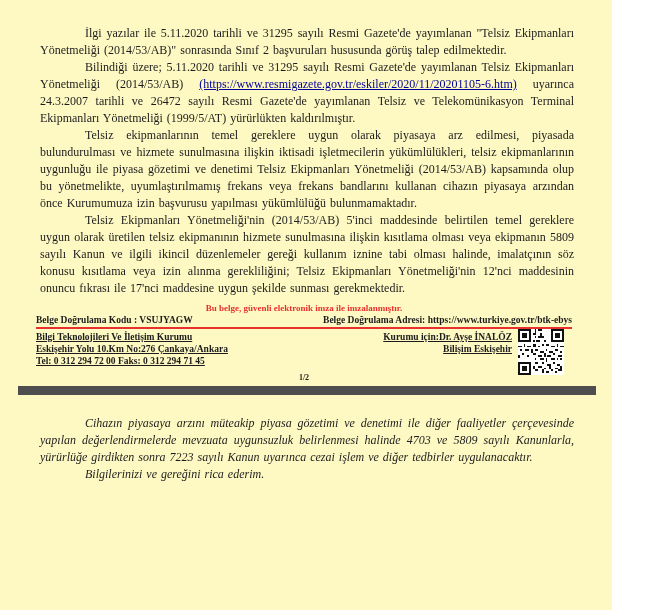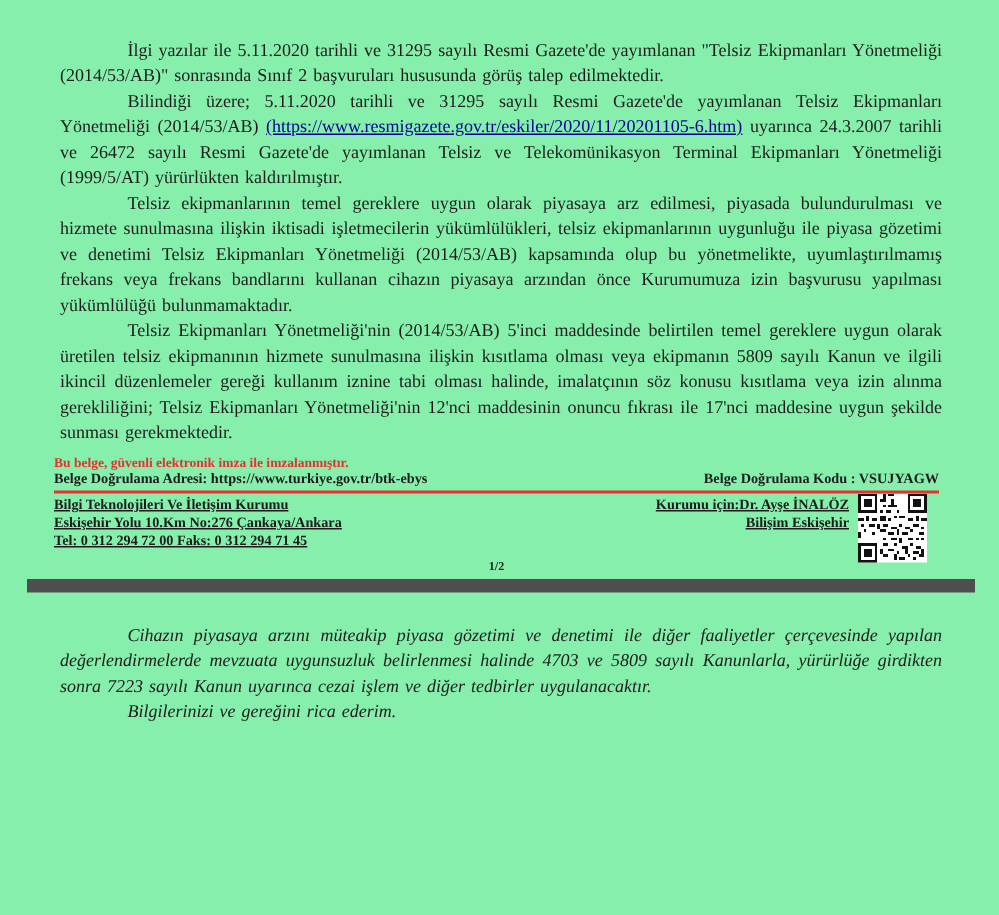--- a/index.html
+++ b/index.html
@@ -3,29 +3,29 @@
 <meta charset="utf-8">
 <style>
   :root{
     --red:#e8312e;
     --link:#000099;
     --bar:#4e4e4e;
     --ink:#1c1c1c;
   }
   html,body{margin:0;padding:0;background:#ffffff;}
   .page{
-    width:666px;height:610px;background:#86efac;position:relative;overflow:hidden;
+    width:612px;height:610px;background:#fef9c3;position:relative;overflow:hidden;
     font-family:"Liberation Serif", serif;color:var(--ink);
   }
   .body-text{margin:0 38px 0 40px;font-size:12px;line-height:17px;text-align:justify;}
   .body-text p{margin:0;text-indent:45px;word-spacing:1px;}
   .page1-text{padding-top:25px;}
   a.doc-link{color:var(--link);text-decoration:underline;cursor:pointer;}
   .footer{margin:6px 40px 0 36px;font-weight:bold;}
-  .esign{ color:var(--red);font-size:9px;line-height:11px;}
+  .esign{ text-align:center;color:var(--red);font-size:9px;line-height:11px;}
   .verify-row{display:flex;justify-content:space-between;font-size:9.5px;line-height:12px;margin-top:0;}
   .red-line{border-bottom:2px solid var(--red);margin-top:1px;}
   .info-row{display:flex;justify-content:space-between;font-size:9.5px;line-height:12px;margin-top:2px;position:relative;text-decoration:underline;}
   .right-block{text-align:right;padding-right:60px;}
   .qr{position:absolute;top:-2px;right:8px;width:46px;height:46px;}
   .page-num{text-align:center;font-size:8px;line-height:10px;margin-top:6px;font-weight:bold;}
   .separator{height:9px;background:var(--bar);margin:3px 16px 0 18px;}
   .page2-text{margin-top:20px;font-style:italic;}
   .signature{margin:32px 22px 0 auto;width:280px;text-align:center;font-size:12px;line-height:19px;}
 </style>
@@ -37,22 +37,22 @@
   <div class="body-text page1-text">
     <p>İlgi yazılar ile 5.11.2020 tarihli ve 31295 sayılı Resmi Gazete'de yayımlanan "Telsiz Ekipmanları Yönetmeliği (2014/53/AB)" sonrasında Sınıf 2 başvuruları hususunda görüş talep edilmektedir.</p>
     <p><span>Bilindiği üzere; 5.11.2020 tarihli ve 31295 sayılı Resmi Gazete'de yayımlanan Telsiz Ekipmanları Yönetmeliği (2014/53/AB) </span><a class="doc-link">(https://www.resmigazete.gov.tr/eskiler/2020/11/20201105-6.htm)</a><span> uyarınca 24.3.2007 tarihli ve 26472 sayılı Resmi Gazete'de yayımlanan Telsiz ve Telekomünikasyon Terminal Ekipmanları Yönetmeliği (1999/5/AT) yürürlükten kaldırılmıştır.</span></p>
     <p>Telsiz ekipmanlarının temel gereklere uygun olarak piyasaya arz edilmesi, piyasada bulundurulması ve hizmete sunulmasına ilişkin iktisadi işletmecilerin yükümlülükleri, telsiz ekipmanlarının uygunluğu ile piyasa gözetimi ve denetimi Telsiz Ekipmanları Yönetmeliği (2014/53/AB) kapsamında olup bu yönetmelikte, uyumlaştırılmamış frekans veya frekans bandlarını kullanan cihazın piyasaya arzından önce Kurumumuza izin başvurusu yapılması yükümlülüğü bulunmamaktadır.</p>
     <p>Telsiz Ekipmanları Yönetmeliği'nin (2014/53/AB) 5'inci maddesinde belirtilen temel gereklere uygun olarak üretilen telsiz ekipmanının hizmete sunulmasına ilişkin kısıtlama olması veya ekipmanın 5809 sayılı Kanun ve ilgili ikincil düzenlemeler gereği kullanım iznine tabi olması halinde, imalatçının söz konusu kısıtlama veya izin alınma gerekliliğini; Telsiz Ekipmanları Yönetmeliği'nin 12'nci maddesinin onuncu fıkrası ile 17'nci maddesine uygun şekilde sunması gerekmektedir.</p>
   </div>
 
   <div class="footer">
     <div class="esign">Bu belge, güvenli elektronik imza ile imzalanmıştır.</div>
     <div class="verify-row">
+      <span>Belge Doğrulama Kodu : VSUJYAGW</span>
       <span>Belge Doğrulama Adresi: https://www.turkiye.gov.tr/btk-ebys</span>
-      <span>Belge Doğrulama Kodu : VSUJYAGW</span>
     </div>
     <div class="red-line"></div>
     <div class="info-row">
       <div>
         <div>Bilgi Teknolojileri Ve İletişim Kurumu</div>
         <div>Eskişehir Yolu 10.Km No:276 Çankaya/Ankara</div>
         <div>Tel: 0 312 294 72 00 Faks: 0 312 294 71 45</div>
       </div>
       <div class="right-block">
         <div>Kurumu için:Dr. Ayşe İNALÖZ</div>

